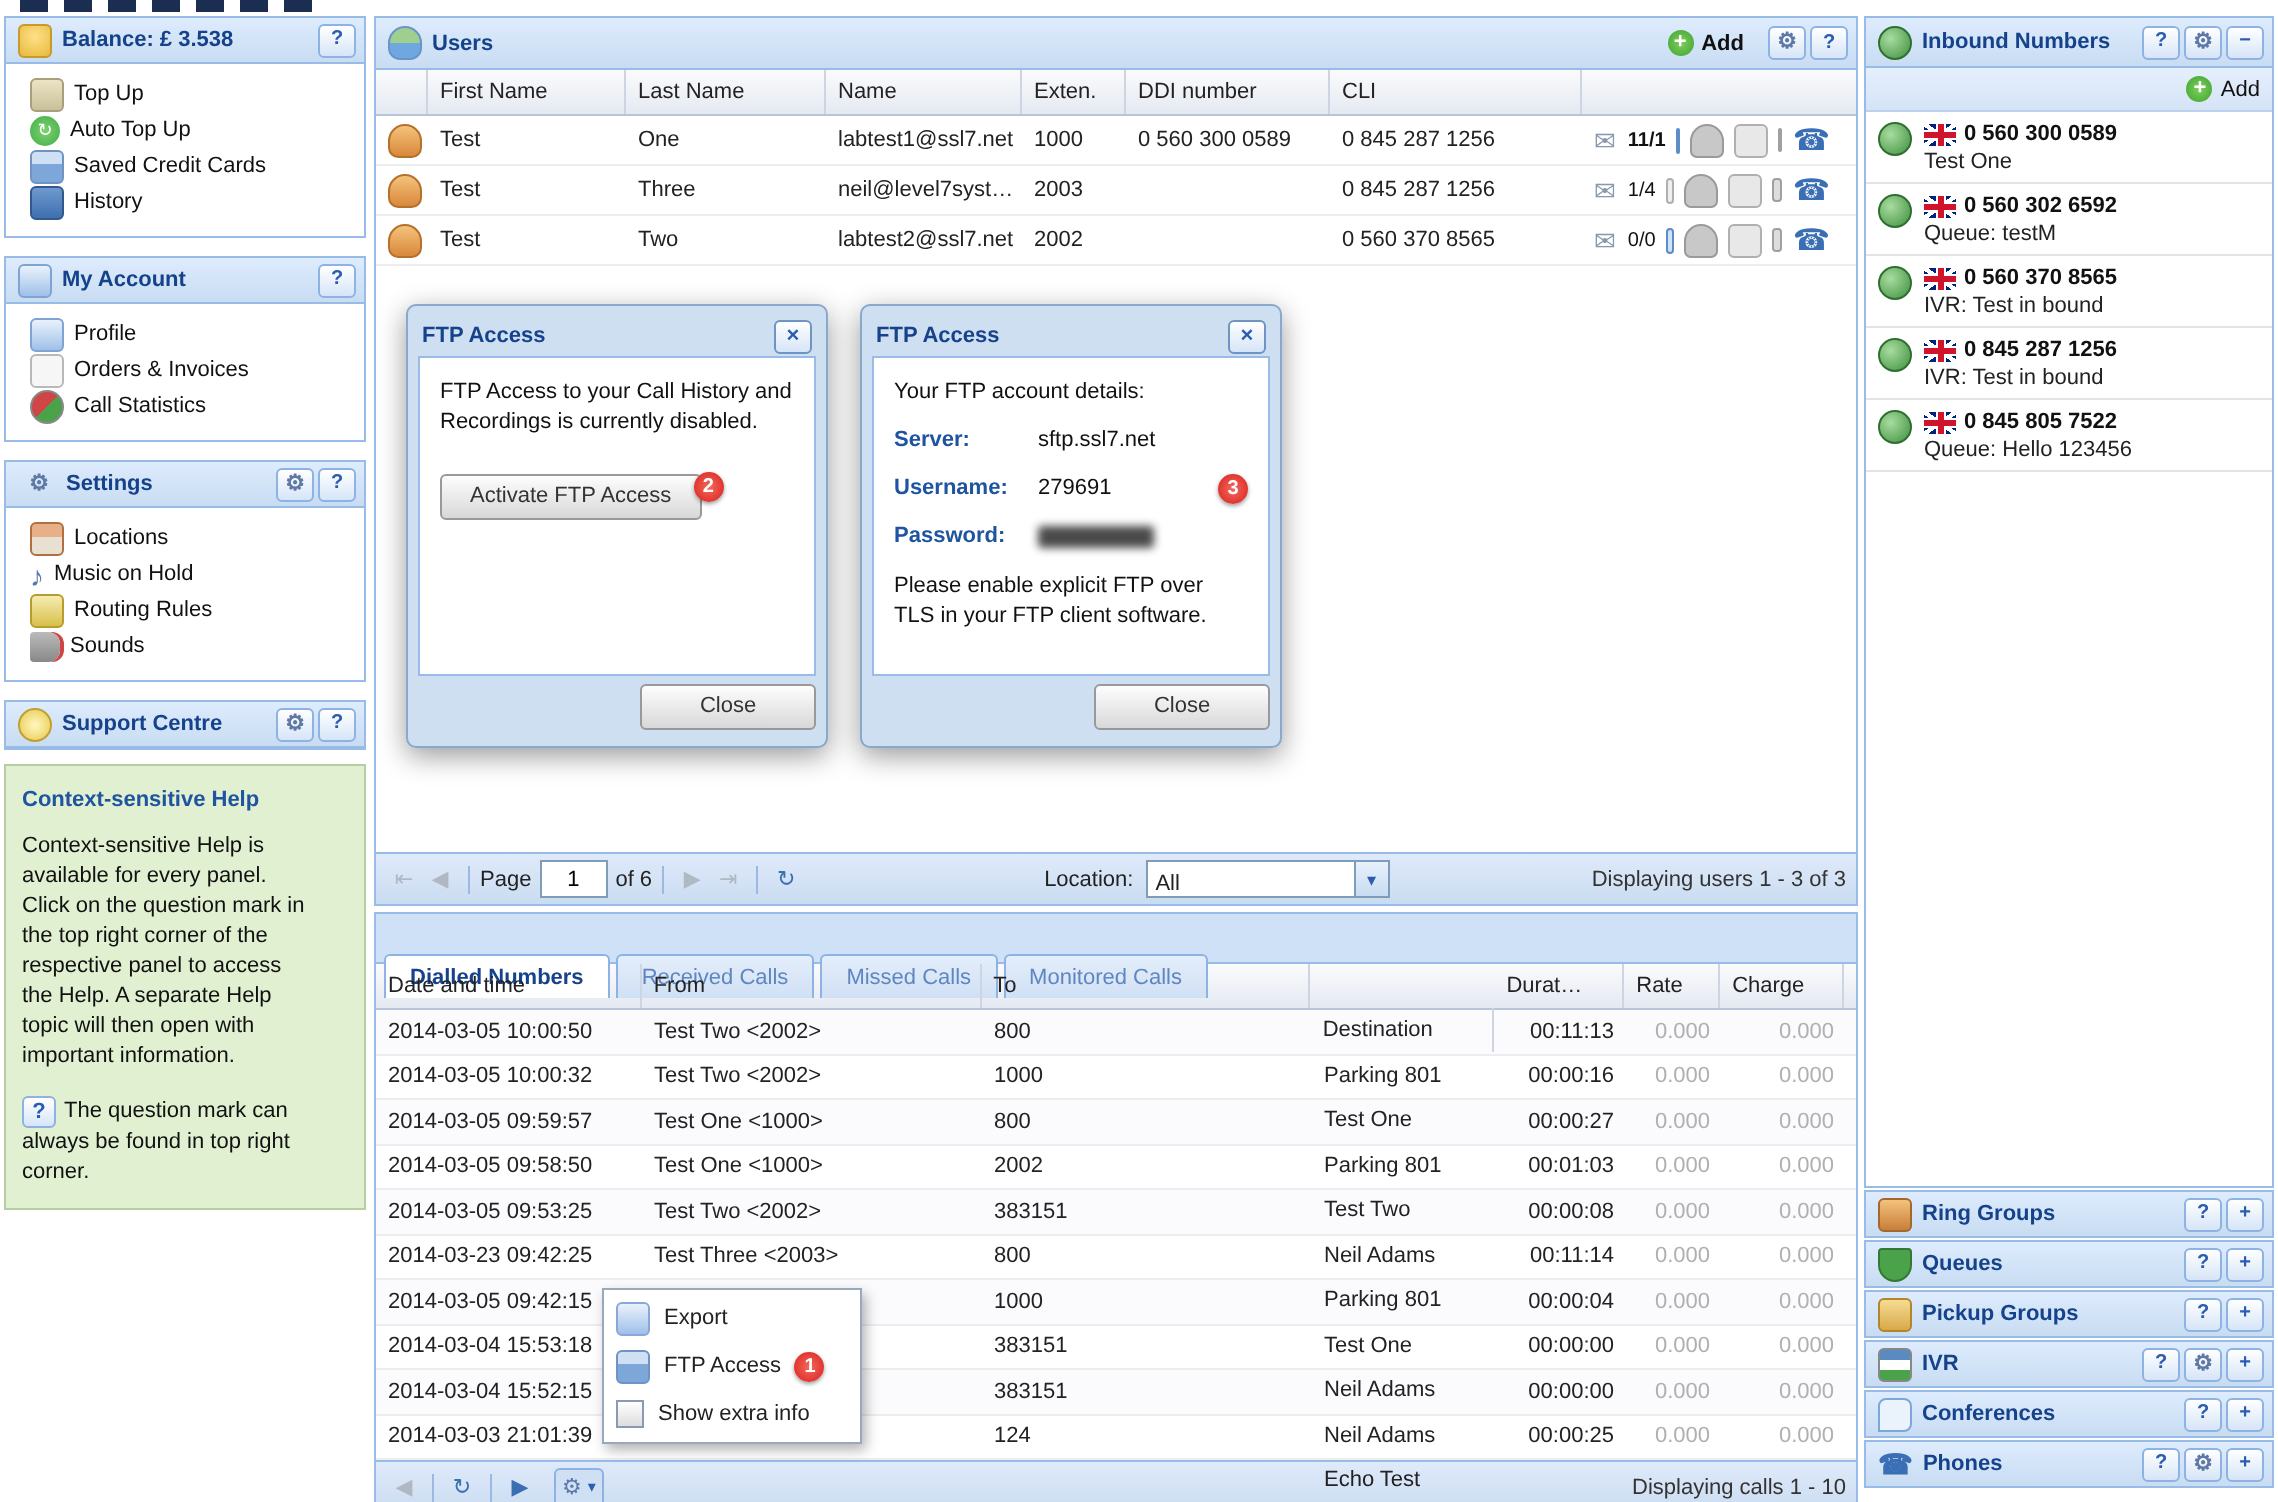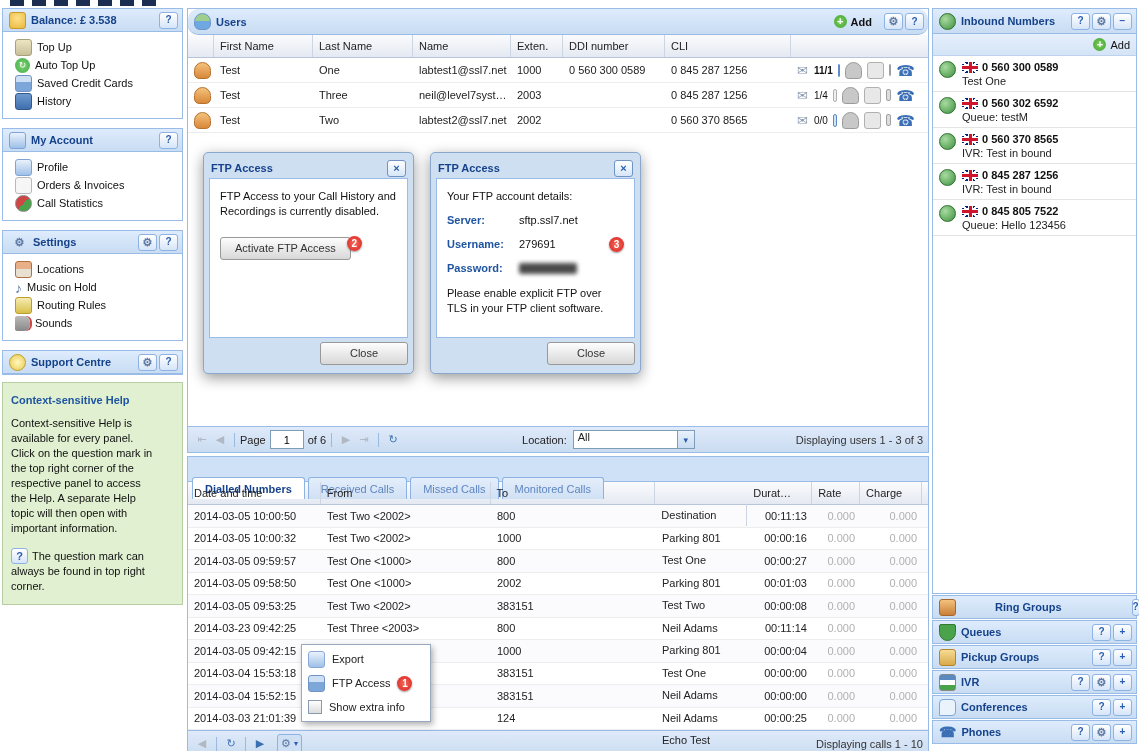--- a/index.html
+++ b/index.html
@@ -85,36 +85,36 @@
   .sideitem{display:flex;align-items:center;height:18px;cursor:pointer;color:#111;}
   .sideitem span.lbl{margin-left:5px;}
 
   #helpbox{margin-top:7px;background:#e0f0d0;border:1px solid #b5cfa2;padding:8px 24px 10px 8px;color:#111;line-height:15px;}
   #helpbox h4{margin:2px 0 8px 0;color:#1e54a0;font-size:11px;}
   #helpbox .q{display:inline-flex;width:15px;height:14px;border:1px solid #8db2e3;border-radius:3px;
               background:linear-gradient(#fff,#d6e5f8);color:#2a5db0;font-weight:bold;
               align-items:center;justify-content:center;margin-right:4px;}
 
   
-  #users-panel .phead{height:25px;border-radius:10px;}
+  #users-panel .phead{height:25px;}
   .gridhead{display:flex;background:linear-gradient(#fbfbfc,#e4e9f2);border-bottom:1px solid #b8c4d8;
             height:22px;align-items:center;color:#222;}
   .gridhead .hc{border-right:1px solid #cdd5e3;height:100%;display:flex;align-items:center;padding-left:6px;box-sizing:border-box;}
   .grow{display:flex;align-items:center;border-bottom:1px solid #ededed;background:#fff;}
   .grow .c{padding-left:6px;box-sizing:border-box;white-space:nowrap;overflow:hidden;}
   #users-rows .grow{height:24px;}
   .uc0{width:26px;} .uc1{width:99px;} .uc2{width:100px;} .uc3{width:98px;} .uc4{width:52px;}
   .uc5{width:102px;} .uc6{width:126px;} .uc7{width:128px;display:flex;align-items:center;justify-content:flex-end;gap:5px;padding-right:4px;}
   .mailcount{font-size:10px;color:#111;margin-left:1px;}
   .bold{font-weight:bold;}
   #users-filler{height:293px;background:#fff;}
 
   .pgtool{height:25px;}
   .pginput{width:28px;height:15px;border:1px solid #7f9db9;text-align:center;font-size:11px;margin:0 4px;}
-  .combo{display:flex;align-items:flex-start;margin-left:6px;background:#fff;border:1px solid #7f9db9;height:17px;width:120px;}
+  .combo{display:flex;align-items:flex-end;margin-left:6px;background:#fff;border:1px solid #7f9db9;height:17px;width:120px;}
   .combo .val{flex:1;padding-left:4px;}
   .combo .darr{width:16px;height:100%;background:linear-gradient(#e8f1fc,#c8dcf2);border-left:1px solid #7f9db9;
                color:#2a5db0;display:flex;align-items:center;justify-content:center;font-size:9px;}
 
   
   #tabs{display:flex;align-items:flex-start;height:25px;background:#cfe1f6;border:1px solid #99bbe8;border-bottom:0;
         padding:20px 4px 0 4px;gap:3px;margin-top:3px;box-sizing:border-box;}
   .tab{height:21px;display:flex;align-items:center;padding:0 12px;border:1px solid #8db2e3;border-bottom:0;
        border-radius:3px 3px 0 0;background:linear-gradient(#e4eefb,#d0e0f4);color:#5e86c0;cursor:pointer;}
   .tab.active{background:#fff;color:#15428b;font-weight:bold;}
@@ -562,21 +562,21 @@
                 <span class="flag"></span>
               <span>0 845 805 7522</span>
               </span>
             <div class="l2">Queue: Hello 123456</div>
           </span>
         </div>
         </div>
     </div>
     <div id="inbound-filler" style="border-left:1px solid #99bbe8;border-right:1px solid #99bbe8;"></div>
 
-    <div class="phead miniphead" style="border:1px solid #99bbe8;gap:34px;">
+    <div class="phead miniphead" style="border:1px solid #99bbe8;">
       <span class="ic ic-ring"></span>
       <span class="title">Ring Groups</span>
       <span class="spring"></span>
       <span class="tool">?</span>
       <span class="tool">+</span>
     </div>
     <div class="phead miniphead" style="border:1px solid #99bbe8;">
       <span class="ic ic-queue"></span>
       <span class="title">Queues</span>
       <span class="spring"></span>

